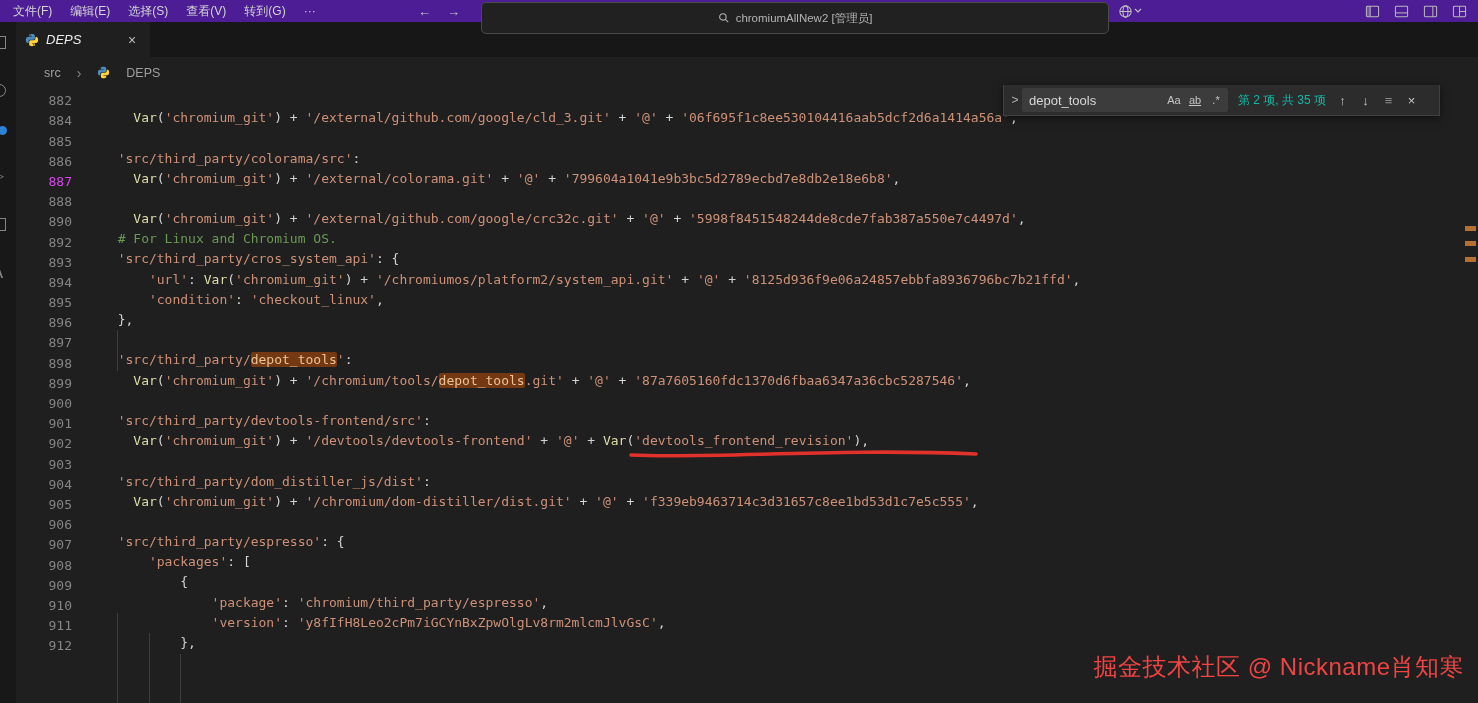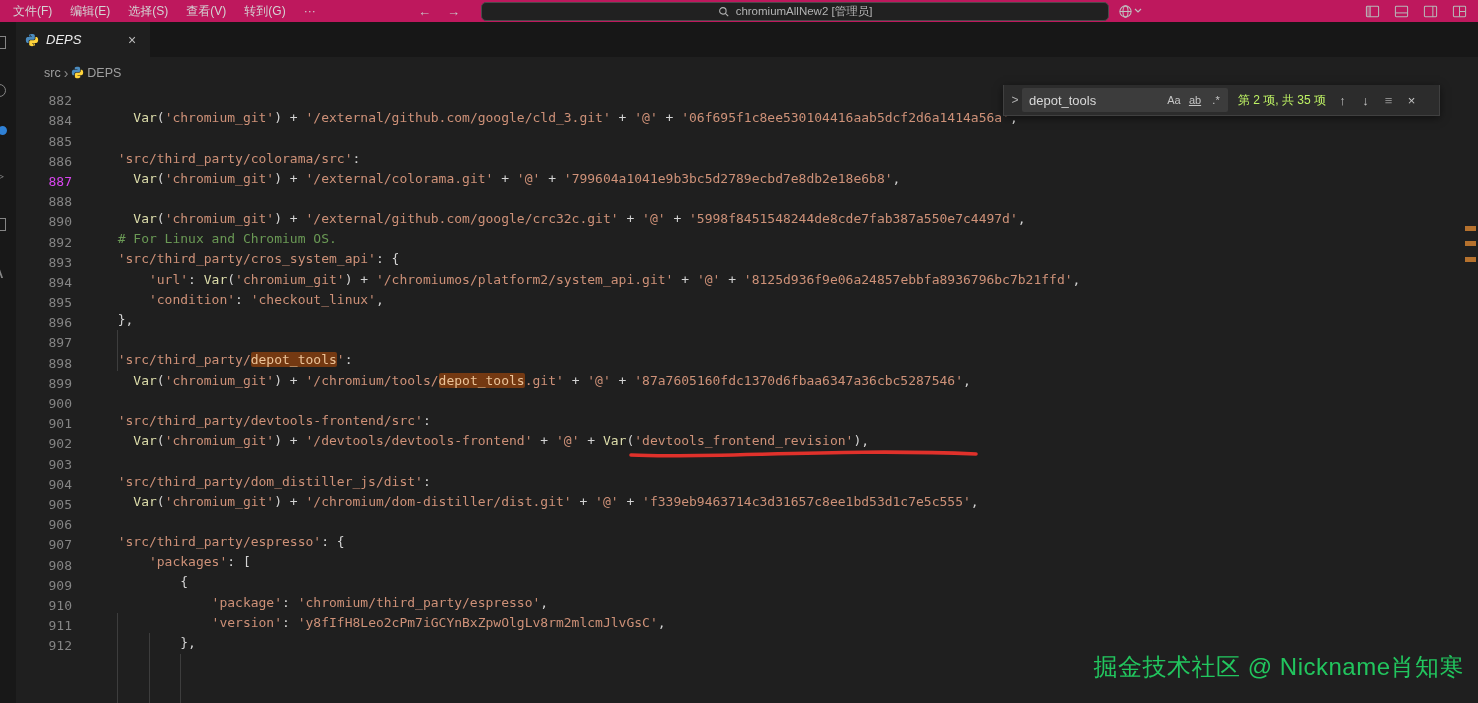--- a/index.html
+++ b/index.html
@@ -1,43 +1,43 @@
 <!DOCTYPE html>
 <html><head>
 <meta charset="utf-8">
 <style>
   *{margin:0;padding:0;box-sizing:border-box}
   html,body{width:1478px;height:703px;overflow:hidden;background:#1f1f1f;
     font-family:"Liberation Sans","DejaVu Sans",sans-serif;-webkit-font-smoothing:antialiased}
   #app{position:absolute;inset:0}
 
   
-  .titlebar{position:absolute;left:0;top:0;right:0;height:22px;background:#be185d;color:#cccccc;font-size:12px;z-index:30}
+  .titlebar{position:absolute;left:0;top:0;right:0;height:22px;background:#4c1d95;color:#cccccc;font-size:12px;z-index:30}
   .menus{position:absolute;left:4px;top:0;height:22px;display:flex;align-items:center}
   .menu-item{padding:0 9px;height:22px;display:flex;align-items:center;color:#d4d4d4;cursor:default;white-space:nowrap}
   .nav-arrows{position:absolute;left:418px;top:0;height:22px;display:flex;align-items:center;gap:16px;font-size:13px;color:#c8c8c8}
-  .command-center{position:absolute;left:481px;top:2px;width:628px;height:19px;background:#212121;border:1px solid #4a4a4a;
+  .command-center{position:absolute;left:481px;top:2px;width:628px;height:32px;background:#212121;border:1px solid #4a4a4a;
     border-radius:5px;display:flex;align-items:center;justify-content:center;gap:6px;color:#b4b4b4;font-size:11.5px}
   .globe-wrap{position:absolute;left:1118px;top:0;height:22px;display:flex;align-items:center;gap:1px}
   .tb-right{position:absolute;right:10px;top:0;height:22px;display:flex;align-items:center;gap:11px}
   .icon-btn{display:flex;align-items:center;justify-content:center;width:18px;height:18px}
 
   
   .activitybar{position:absolute;left:0;top:22px;width:16px;bottom:0;background:#181818;z-index:5;overflow:hidden}
   .ab-shape{position:absolute;left:-7px;width:13px;height:13px;border:1.5px solid #858585}
   .ab-circle{border-radius:50%}
   .ab-glyph{position:absolute;left:-6px;color:#858585;font-size:13px}
   .badge{position:absolute;left:-4px;top:102px;width:13px;height:13px;border-radius:50%;background:#2f81d6;border:2px solid #181818}
 
   
   .tabstrip{position:absolute;left:16px;top:22px;right:0;height:35px;background:#171717;display:flex}
   .tab{width:134px;height:35px;background:#1f1f1f;display:flex;align-items:center;gap:7px;padding:0 9px;color:#ececec;font-size:13px}
   .tab-label{font-style:italic}
   .tab-close{margin-left:auto;color:#bcbcbc;font-size:14px;width:18px;height:18px;display:flex;align-items:center;justify-content:center;border-radius:4px}
-  .breadcrumbs{position:absolute;left:16px;top:57px;right:0;height:31px;background:#1f1f1f;display:flex;align-items:center;gap:3px;padding-left:28px;color:#9f9f9f;font-size:12.5px}
+  .breadcrumbs{position:absolute;left:16px;top:57px;right:0;height:31px;background:#1f1f1f;display:flex;align-items:center;gap:16px;padding-left:28px;color:#9f9f9f;font-size:12.5px}
   .bc-sep{color:#8a8a8a;font-size:14px}
 
   
   .editor{position:absolute;left:16px;top:88px;right:0;bottom:0;background:#1f1f1f}
   .code-lines{position:absolute;left:0;top:0;right:14px}
   .line{display:flex;height:20.2px;align-items:flex-end}
   .ln{flex:none;width:56px;text-align:right;color:#858585;font:13px "DejaVu Sans Mono","Liberation Mono",monospace}
   .ln.cur{color:#d946ef}
   .code{flex:none;white-space:pre;padding-left:30px;font:13px/20.2px "DejaVu Sans Mono","Liberation Mono",monospace;color:#d4d4d4}
   .tok-s{color:#ce9178}
@@ -53,26 +53,26 @@
   .sb-mark{position:absolute;left:1px;width:11px;height:5px;background:#b5712d}
 
   
   .find-widget{position:absolute;left:1003px;top:85px;width:437px;height:31px;background:#2c2c2c;border:1px solid #404040;border-top:none;
     box-shadow:0 2px 8px rgba(0,0,0,.5);display:flex;align-items:center;padding:0 4px;z-index:20;color:#ccc}
   .find-expand{width:14px;height:100%;display:flex;align-items:center;justify-content:center;color:#b0b0b0;font-size:12px}
   .find-input{display:flex;align-items:center;background:#3c3c3c;height:24px;width:206px;padding:0 2px 0 7px;border-radius:2px}
   .find-query{flex:1;font-size:13px;color:#d8d8d8;white-space:nowrap;overflow:hidden}
   .find-toggle{width:20px;height:20px;display:flex;align-items:center;justify-content:center;font-size:11px;color:#c5c5c5;border-radius:3px;margin-left:1px;flex:none}
   [data-name="whole-word-toggle"]{text-decoration:underline}
-  .find-count{margin:0 4px 0 10px;font-size:12px;color:#bef264;white-space:nowrap}
+  .find-count{margin:0 4px 0 10px;font-size:12px;color:#14b8a6;white-space:nowrap}
   .find-btn{width:21px;height:21px;display:flex;align-items:center;justify-content:center;color:#c5c5c5;font-size:13px;border-radius:4px;margin-left:2px;flex:none}
   .find-btn.dim{color:#8a8a8a}
 
   
-  .watermark{position:absolute;right:14px;top:651px;font-size:24px;color:#22c55e;letter-spacing:.5px;z-index:40;font-weight:500;white-space:nowrap}
+  .watermark{position:absolute;right:14px;top:651px;font-size:24px;color:#ef4444;letter-spacing:.5px;z-index:40;font-weight:500;white-space:nowrap}
 </style>
 </head>
 <body>
 
 <div id="app" data-name="vscode-window">
 
   <div class="titlebar" data-name="title-bar">
     <div class="menus" data-name="menu-bar">
         <div class="menu-item" data-name="menu-file">文件(F)</div>
         <div class="menu-item" data-name="menu-edit">编辑(E)</div>

